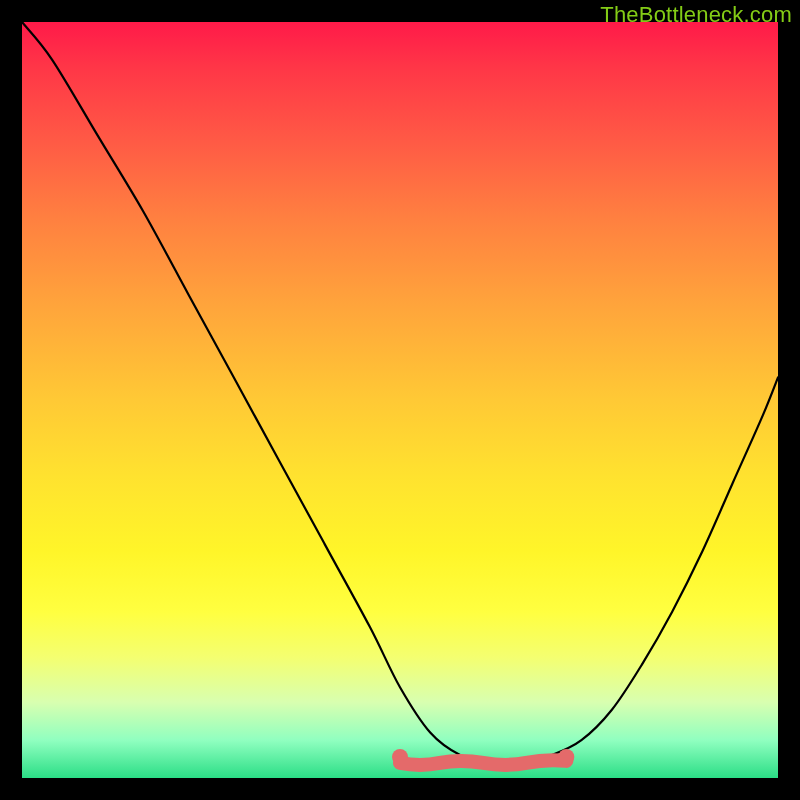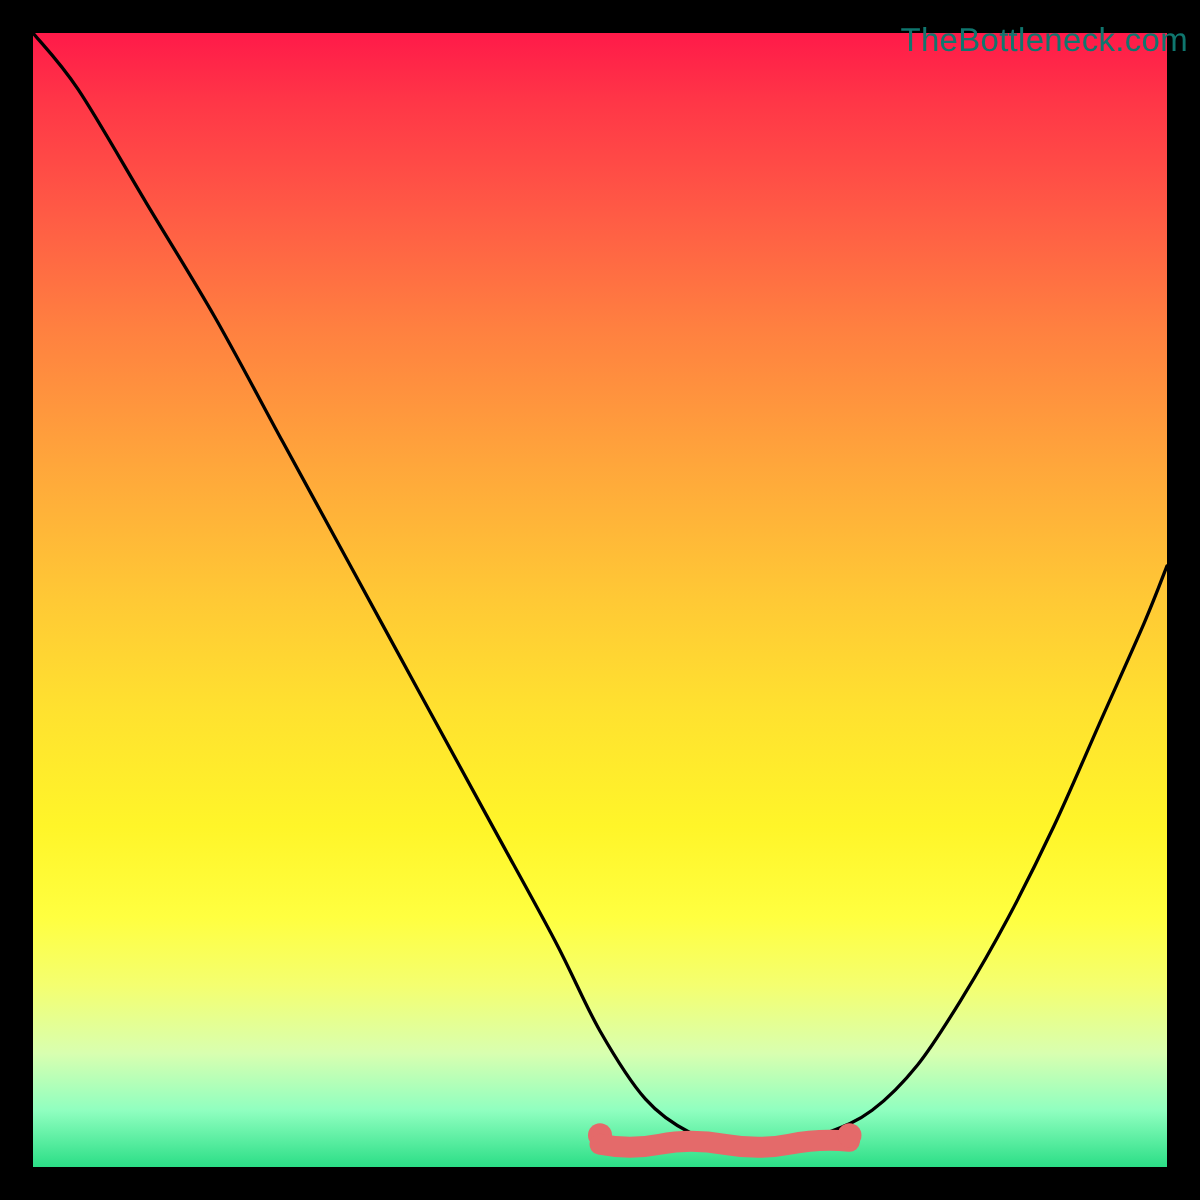--- a/index.html
+++ b/index.html
@@ -27,23 +27,23 @@
       #ffe22f 60%,
       #fff529 70%,
       #ffff40 78%,
       #f4ff70 84%,
       #d8ffb0 90%,
       #90ffc0 95%,
       #2bde86 100%);
   }
   .watermark {
     position: absolute;
-    top: 14px;
+    top: 2px;
     right: 8px;
-    color: #0f766e;
+    color: #84cc16;
     font-size: 22px;
     font-weight: 500;
     letter-spacing: 0.2px;
     user-select: none;
   }
   svg.overlay {
     position: absolute;
     left: 22px;
     top: 22px;
     width: 756px;

